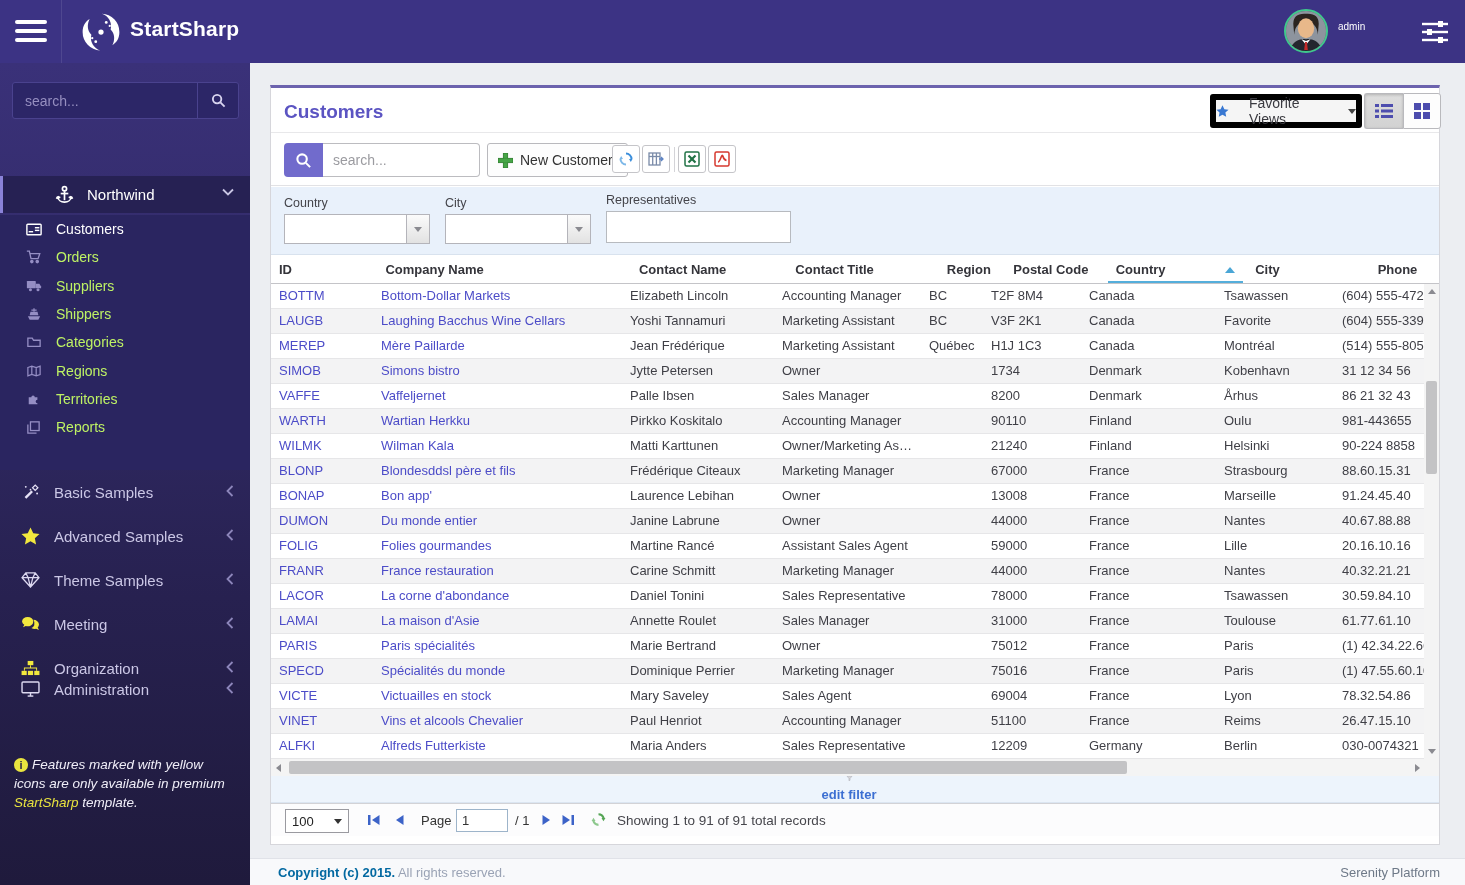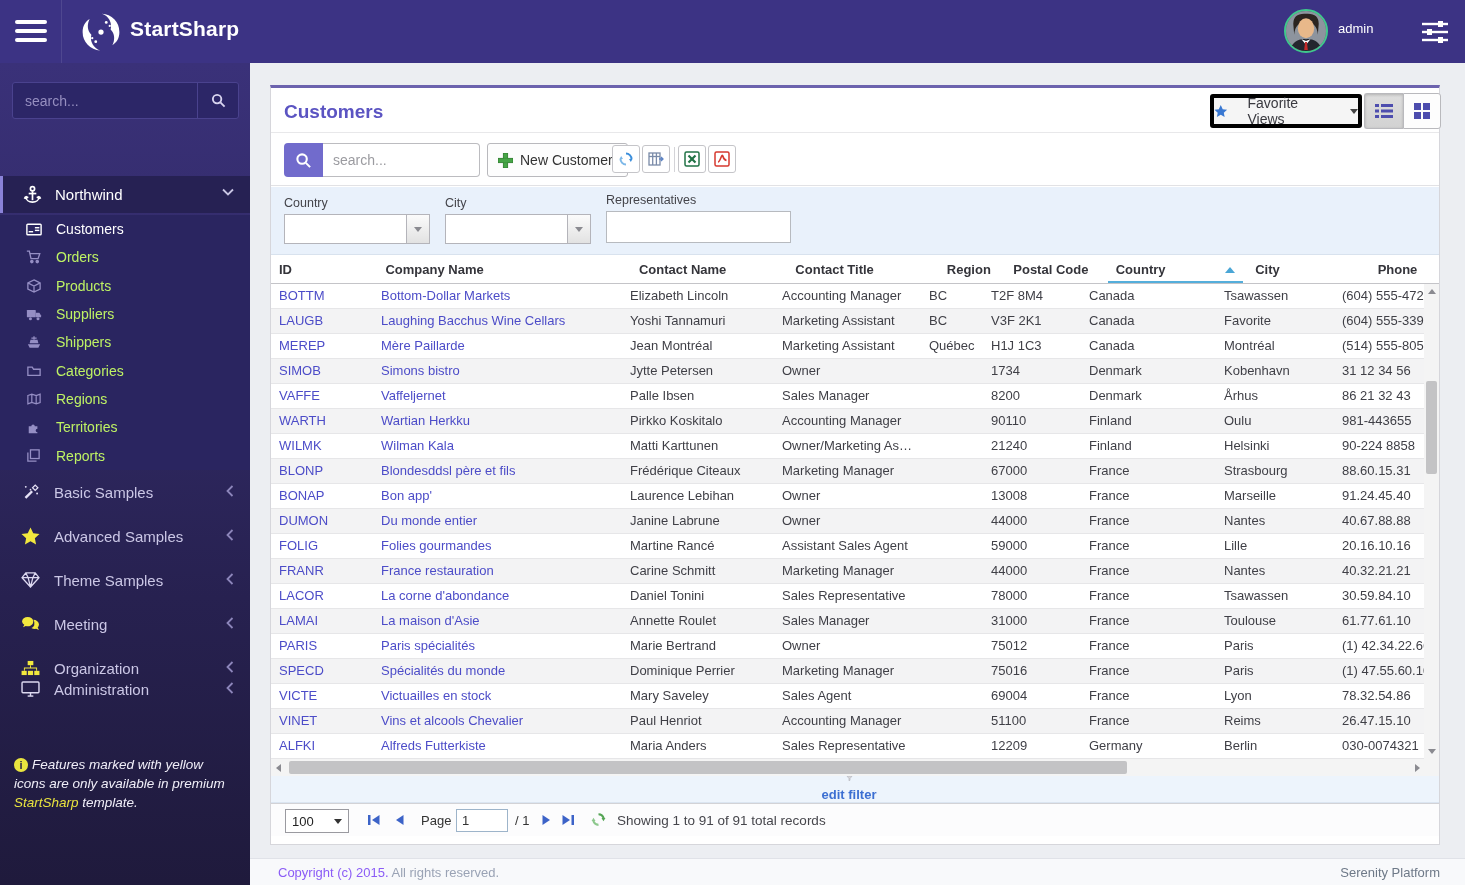--- a/index.html
+++ b/index.html
@@ -8,21 +8,21 @@
   #app { position:relative; width:1465px; height:885px; background:#eceef2; overflow:hidden; }
 
   
   .navbar { position:absolute; left:0; top:0; width:1465px; height:63px; background:#3c3384; z-index:30; }
   .hamburger { position:absolute; left:15px; top:20px; width:32px; height:23px; cursor:pointer; }
   .hamburger span { display:block; height:4px; background:#fff; border-radius:2px; margin-bottom:5px; }
   .nav-divider { position:absolute; left:61px; top:0; width:1px; height:63px; background:rgba(255,255,255,0.10); }
   .logo { position:absolute; left:80px; top:11px; width:42px; height:42px; }
   .brand { position:absolute; left:130px; top:17px; color:#fff; font-size:21px; font-weight:600; letter-spacing:0.2px; }
   .avatar { position:absolute; left:1284px; top:9px; width:44px; height:44px; border-radius:50%; border:2px solid #3fc98c; overflow:hidden; background:#5b6472; }
-  .nav-user { position:absolute; left:1338px; top:21px; color:#fff; font-size:13px; }
+  .nav-user { position:absolute; left:1338px; top:21px; color:#fff; font-size:10px; }
   .nav-sliders { position:absolute; left:1420px; top:20px; width:30px; height:24px; cursor:pointer; }
 
   
   .sidebar { position:absolute; left:0; top:63px; width:250px; height:822px;
     background:linear-gradient(180deg,#3a3179 0%,#322b68 30%,#272150 65%,#1f1a3c 100%); z-index:20; }
   .side-search { position:absolute; left:12px; top:19px; width:227px; height:37px; background:#2c2667; border:1px solid #4a428e; border-radius:3px; }
   .side-search input { position:absolute; left:0; top:0; width:184px; height:35px; background:transparent; border:none; outline:none; color:#cfcae8; font-size:14px; padding:0 12px; font-family:inherit; }
   .side-search input::placeholder { color:#968fc0; }
   .side-search .sbtn { position:absolute; right:0; top:0; width:41px; height:35px; border-left:1px solid #4a428e; display:flex; align-items:center; justify-content:center; cursor:pointer; }
   .side-item { position:absolute; left:0; width:250px; height:37px; display:flex; align-items:center; color:#c7c3e2; font-size:15px; cursor:pointer; }
@@ -39,21 +39,21 @@
   .section-item .chev { position:absolute; right:16px; top:15px; }
   .premium-note { position:absolute; left:14px; top:692px; width:222px; font-style:italic; font-size:13.5px; line-height:19px; color:#f0eef8; }
   .premium-note .brand-y { color:#e9e43f; }
   .note-info { display:inline-block; width:14px; height:14px; border-radius:50%; background:#e9e43f; color:#241f4a; font-size:11px; font-weight:bold; text-align:center; line-height:14px; font-style:normal; margin-right:4px; }
 
   
   .panel { position:absolute; left:270px; top:85px; width:1170px; height:760px; background:#fff; border:1px solid #d6d6db; border-top:3px solid #6c63ae; }
   .page-title { position:absolute; left:13px; top:13px; font-size:19px; font-weight:600; color:#5b54c2; }
   .title-sep { position:absolute; left:0; top:44px; width:1168px; height:1px; background:#e8e8ea; }
 
-  .fav-btn { position:absolute; left:939px; top:6px; width:152px; height:34px; background:#f5f5f5; border:4px solid #000000; border-radius:3px; display:flex; align-items:center; justify-content:center; gap:20px; font-size:14px; color:#3a3a40; cursor:pointer; }
+  .fav-btn { position:absolute; left:939px; top:6px; width:152px; height:34px; background:#f5f5f5; border:6px solid #000000; border-radius:3px; display:flex; align-items:center; justify-content:center; gap:20px; font-size:14px; color:#3a3a40; cursor:pointer; }
   .caret-down { width:0; height:0; border-left:4px solid transparent; border-right:4px solid transparent; border-top:5px solid #444; }
   .view-toggle { position:absolute; left:1093px; top:5px; width:77px; height:36px; display:flex; }
   .vt-btn { width:38.5px; height:36px; border:1px solid #b9b9bd; background:#fdfdfd; display:flex; align-items:center; justify-content:center; cursor:pointer; }
   .vt-btn.active { background:linear-gradient(180deg,#dedede,#d2d2d2); box-shadow:inset 0 1px 3px rgba(0,0,0,0.2); }
   .vt-btn:first-child { border-radius:3px 0 0 3px; border-right:none; }
   .vt-btn:last-child { border-radius:0 3px 3px 0; }
 
   .toolbar { position:absolute; left:0; top:50px; width:1168px; height:48px; border-bottom:1px solid #e2e2e5; }
   .tb-search { position:absolute; left:13px; top:5px; width:196px; height:34px; }
   .tb-search .mag { position:absolute; left:0; top:0; width:39px; height:34px; background:#716bcc; border-radius:4px 0 0 4px; display:flex; align-items:center; justify-content:center; cursor:pointer; }
@@ -104,21 +104,21 @@
   .size-select { position:absolute; left:14px; top:5px; width:64px; height:24px; background:#fff; border:1px solid #9a9aa0; font-size:13px; color:#222; display:flex; align-items:center; justify-content:space-between; padding:0 6px; cursor:pointer; }
   .size-select .sel-caret { border-top-color:#333; }
   .pg-ic { position:absolute; top:7px; width:18px; height:18px; cursor:pointer; display:flex; align-items:center; justify-content:center; }
   .pg-label { position:absolute; top:9px; font-size:13px; color:#333; }
   .pg-input { position:absolute; left:185px; top:5px; width:52px; height:23px; border:1px solid #9db4ca; font-size:13px; color:#333; padding:0 5px; outline:none; font-family:inherit; }
   .pg-summary { position:absolute; left:346px; top:9px; font-size:13.5px; color:#46464c; }
 
   
   .footer { position:absolute; left:250px; top:858px; width:1215px; height:27px; background:#f8f9fb; border-top:1px solid #e0e2e8; }
   .foot-left { position:absolute; left:28px; top:6px; font-size:13px; color:#9aa3b5; }
-  .foot-left b { color:#8b5cf6; font-weight:normal; }
+  .foot-left b { color:#0369a1; font-weight:bold; }
   .foot-right { position:absolute; right:25px; top:6px; font-size:13px; color:#6e7988; }
 
   svg { display:block; }
 </style>
 </head>
 <body>
 <div id="app">
 
   <div class="navbar">
     <div class="hamburger">
@@ -167,21 +167,21 @@
       <input type="text" placeholder="search..." style="">
       <div class="sbtn">
         <svg viewBox="0 0 16 16" width="15" height="15" stroke="#d9d5f0" stroke-width="2" fill="none">
           <circle cx="6.5" cy="6.5" r="4.5"></circle>
             <line x1="10" y1="10" x2="14.5" y2="14.5"></line>
         </svg>
       </div>
     </div>
 
 
-    <div class="side-item nw-active" style="top:113px;">
+    <div class="side-item nw-active" style="top:113px;padding-left:32px;">
       <span class="nw-accent"></span>
       <span class="ic">
         <svg viewBox="0 0 20 20" width="19" height="19" fill="none" stroke="#fff" stroke-width="1.8">
           <circle cx="10" cy="4" r="2.2"></circle>
             <line x1="10" y1="6.5" x2="10" y2="16"></line>
           <line x1="6" y1="9" x2="14" y2="9"></line>
           <path d="M3 12 C3 16 6.5 18 10 18 C13.5 18 17 16 17 12 M3 12 L1.5 14.5 M3 12 L5.5 13.5 M17 12 L18.5 14.5 M17 12 L14.5 13.5"></path>
         </svg>
       </span>
       <span>Northwind</span>
@@ -206,28 +206,20 @@
       </div>
       <div class="sub-item">
         <span class="ic">
           <svg viewBox="0 0 18 16" width="15" height="14" fill="none" stroke="#958ec4" stroke-width="1.6">
               <path d="M1 1 L4 1 L6 10 L14.5 10 L16.5 4 L5 4"></path>
               <circle cx="7" cy="13.5" r="1.4" fill="#958ec4"></circle>
               <circle cx="13.5" cy="13.5" r="1.4" fill="#958ec4"></circle>
             </svg>
         </span>
         <span>Orders</span>
-      </div>
-      <div class="sub-item">
-        <span class="ic">
-          <svg viewBox="0 0 16 16" width="14" height="14" fill="none" stroke="#958ec4" stroke-width="1.5">
-              <path d="M8 1 L15 4.5 L15 11.5 L8 15 L1 11.5 L1 4.5 Z M1 4.5 L8 8 L15 4.5 M8 8 L8 15"></path>
-            </svg>
-        </span>
-        <span>Products</span>
       </div>
       <div class="sub-item">
         <span class="ic">
           <svg viewBox="0 0 18 14" width="16" height="13" fill="#958ec4">
               <rect x="1" y="2" width="10" height="8" rx="0.5"></rect>
               <path d="M11 5 L15 5 L17 8 L17 10 L11 10 Z"></path>
               <circle cx="5" cy="11.7" r="1.7"></circle>
               <circle cx="13.5" cy="11.7" r="1.7"></circle>
             </svg>
         </span>
@@ -487,21 +479,21 @@
       <div class="hcell col4">Region</div>
       <div class="hcell col5">Postal Code</div>
       <div class="hcell col6 sorted"><span>Country</span><span class="sort-arrow"></span></div>
       <div class="hcell col7">City</div>
       <div class="hcell col8">Phone</div>
     </div>
 
     <div class="grid-body">
         <div class="grid-row"><a class="cell col0">BOTTM</a><a class="cell col1">Bottom-Dollar Markets</a><div class="cell col2">Elizabeth Lincoln</div><div class="cell col3">Accounting Manager</div><div class="cell col4">BC</div><div class="cell col5">T2F 8M4</div><div class="cell col6">Canada</div><div class="cell col7">Tsawassen</div><div class="cell col8">(604) 555-4729</div></div>
         <div class="grid-row odd"><a class="cell col0">LAUGB</a><a class="cell col1">Laughing Bacchus Wine Cellars</a><div class="cell col2">Yoshi Tannamuri</div><div class="cell col3">Marketing Assistant</div><div class="cell col4">BC</div><div class="cell col5">V3F 2K1</div><div class="cell col6">Canada</div><div class="cell col7">Favorite</div><div class="cell col8">(604) 555-3392</div></div>
-        <div class="grid-row"><a class="cell col0">MEREP</a><a class="cell col1">Mère Paillarde</a><div class="cell col2">Jean Montréal</div><div class="cell col3">Marketing Assistant</div><div class="cell col4">Québec</div><div class="cell col5">H1J 1C3</div><div class="cell col6">Canada</div><div class="cell col7">Montréal</div><div class="cell col8">(514) 555-8054</div></div>
+        <div class="grid-row"><a class="cell col0">MEREP</a><a class="cell col1">Mère Paillarde</a><div class="cell col2">Jean Frédérique</div><div class="cell col3">Marketing Assistant</div><div class="cell col4">Québec</div><div class="cell col5">H1J 1C3</div><div class="cell col6">Canada</div><div class="cell col7">Montréal</div><div class="cell col8">(514) 555-8054</div></div>
         <div class="grid-row odd"><a class="cell col0">SIMOB</a><a class="cell col1">Simons bistro</a><div class="cell col2">Jytte Petersen</div><div class="cell col3">Owner</div><div class="cell col4"></div><div class="cell col5">1734</div><div class="cell col6">Denmark</div><div class="cell col7">Kobenhavn</div><div class="cell col8">31 12 34 56</div></div>
         <div class="grid-row"><a class="cell col0">VAFFE</a><a class="cell col1">Vaffeljernet</a><div class="cell col2">Palle Ibsen</div><div class="cell col3">Sales Manager</div><div class="cell col4"></div><div class="cell col5">8200</div><div class="cell col6">Denmark</div><div class="cell col7">Århus</div><div class="cell col8">86 21 32 43</div></div>
         <div class="grid-row odd"><a class="cell col0">WARTH</a><a class="cell col1">Wartian Herkku</a><div class="cell col2">Pirkko Koskitalo</div><div class="cell col3">Accounting Manager</div><div class="cell col4"></div><div class="cell col5">90110</div><div class="cell col6">Finland</div><div class="cell col7">Oulu</div><div class="cell col8">981-443655</div></div>
         <div class="grid-row"><a class="cell col0">WILMK</a><a class="cell col1">Wilman Kala</a><div class="cell col2">Matti Karttunen</div><div class="cell col3">Owner/Marketing Assistant</div><div class="cell col4"></div><div class="cell col5">21240</div><div class="cell col6">Finland</div><div class="cell col7">Helsinki</div><div class="cell col8">90-224 8858</div></div>
         <div class="grid-row odd"><a class="cell col0">BLONP</a><a class="cell col1">Blondesddsl père et fils</a><div class="cell col2">Frédérique Citeaux</div><div class="cell col3">Marketing Manager</div><div class="cell col4"></div><div class="cell col5">67000</div><div class="cell col6">France</div><div class="cell col7">Strasbourg</div><div class="cell col8">88.60.15.31</div></div>
         <div class="grid-row"><a class="cell col0">BONAP</a><a class="cell col1">Bon app'</a><div class="cell col2">Laurence Lebihan</div><div class="cell col3">Owner</div><div class="cell col4"></div><div class="cell col5">13008</div><div class="cell col6">France</div><div class="cell col7">Marseille</div><div class="cell col8">91.24.45.40</div></div>
         <div class="grid-row odd"><a class="cell col0">DUMON</a><a class="cell col1">Du monde entier</a><div class="cell col2">Janine Labrune</div><div class="cell col3">Owner</div><div class="cell col4"></div><div class="cell col5">44000</div><div class="cell col6">France</div><div class="cell col7">Nantes</div><div class="cell col8">40.67.88.88</div></div>
         <div class="grid-row"><a class="cell col0">FOLIG</a><a class="cell col1">Folies gourmandes</a><div class="cell col2">Martine Rancé</div><div class="cell col3">Assistant Sales Agent</div><div class="cell col4"></div><div class="cell col5">59000</div><div class="cell col6">France</div><div class="cell col7">Lille</div><div class="cell col8">20.16.10.16</div></div>
         <div class="grid-row odd"><a class="cell col0">FRANR</a><a class="cell col1">France restauration</a><div class="cell col2">Carine Schmitt</div><div class="cell col3">Marketing Manager</div><div class="cell col4"></div><div class="cell col5">44000</div><div class="cell col6">France</div><div class="cell col7">Nantes</div><div class="cell col8">40.32.21.21</div></div>
         <div class="grid-row"><a class="cell col0">LACOR</a><a class="cell col1">La corne d'abondance</a><div class="cell col2">Daniel Tonini</div><div class="cell col3">Sales Representative</div><div class="cell col4"></div><div class="cell col5">78000</div><div class="cell col6">France</div><div class="cell col7">Tsawassen</div><div class="cell col8">30.59.84.10</div></div>

